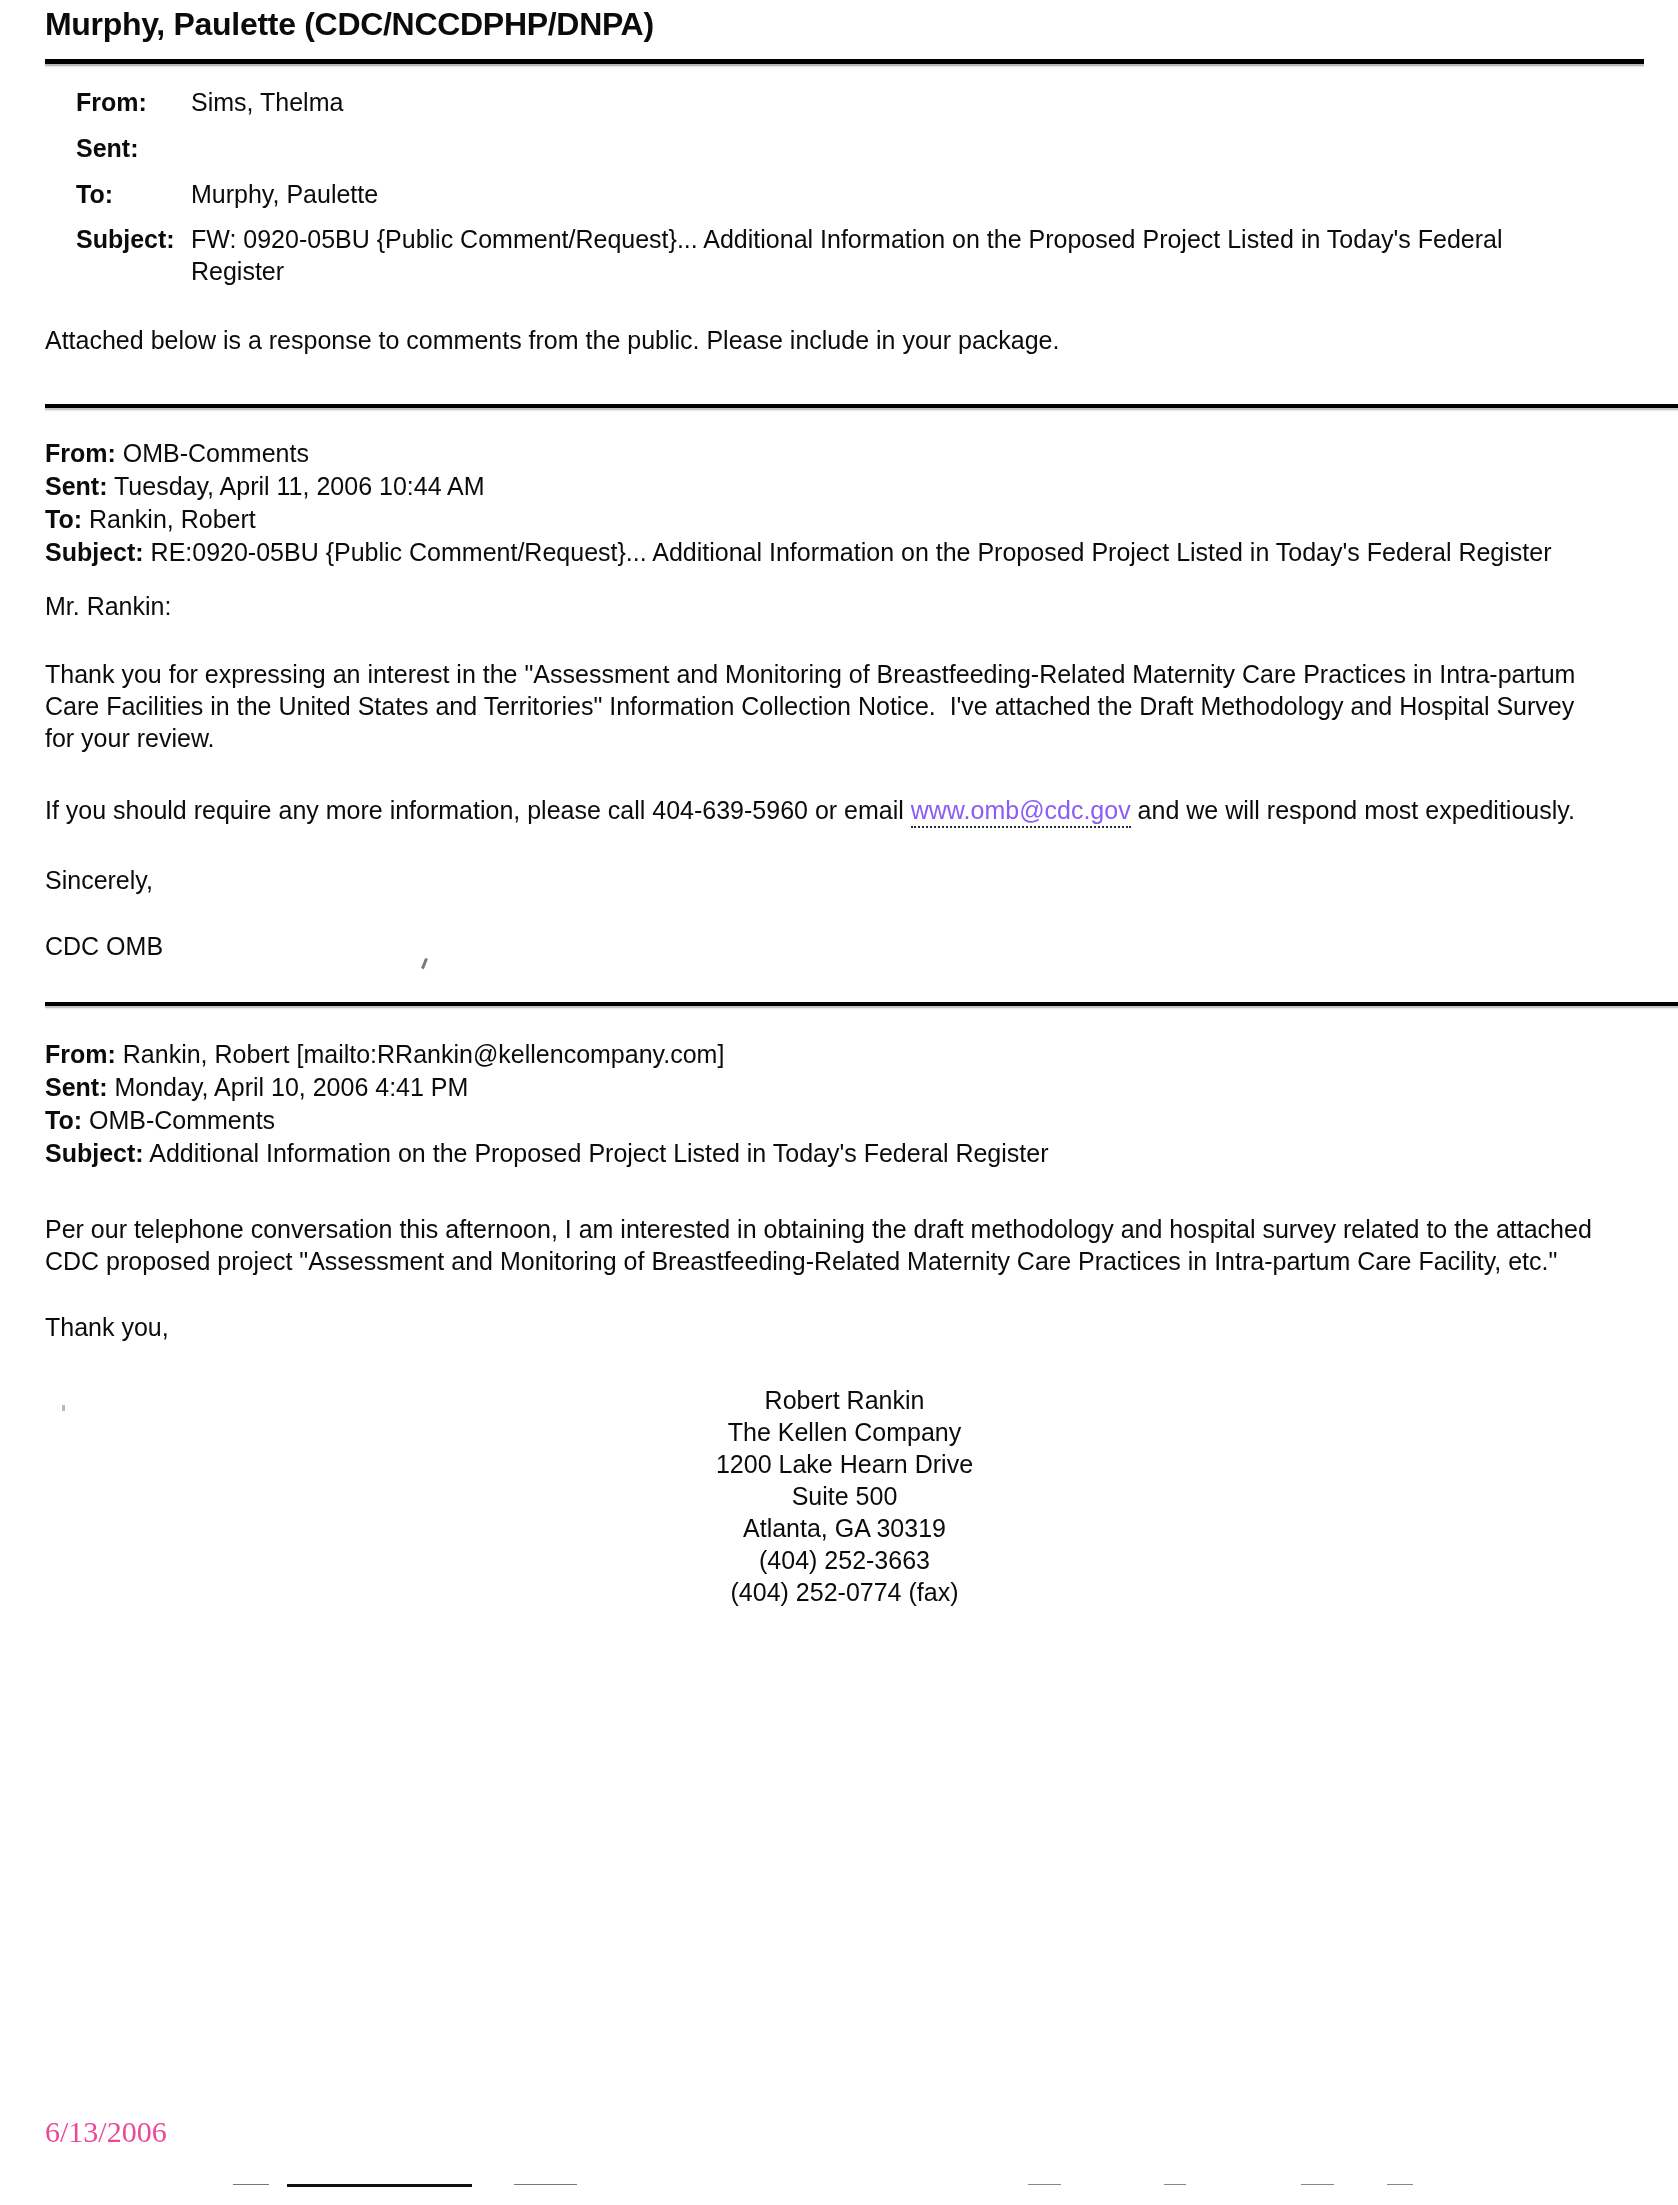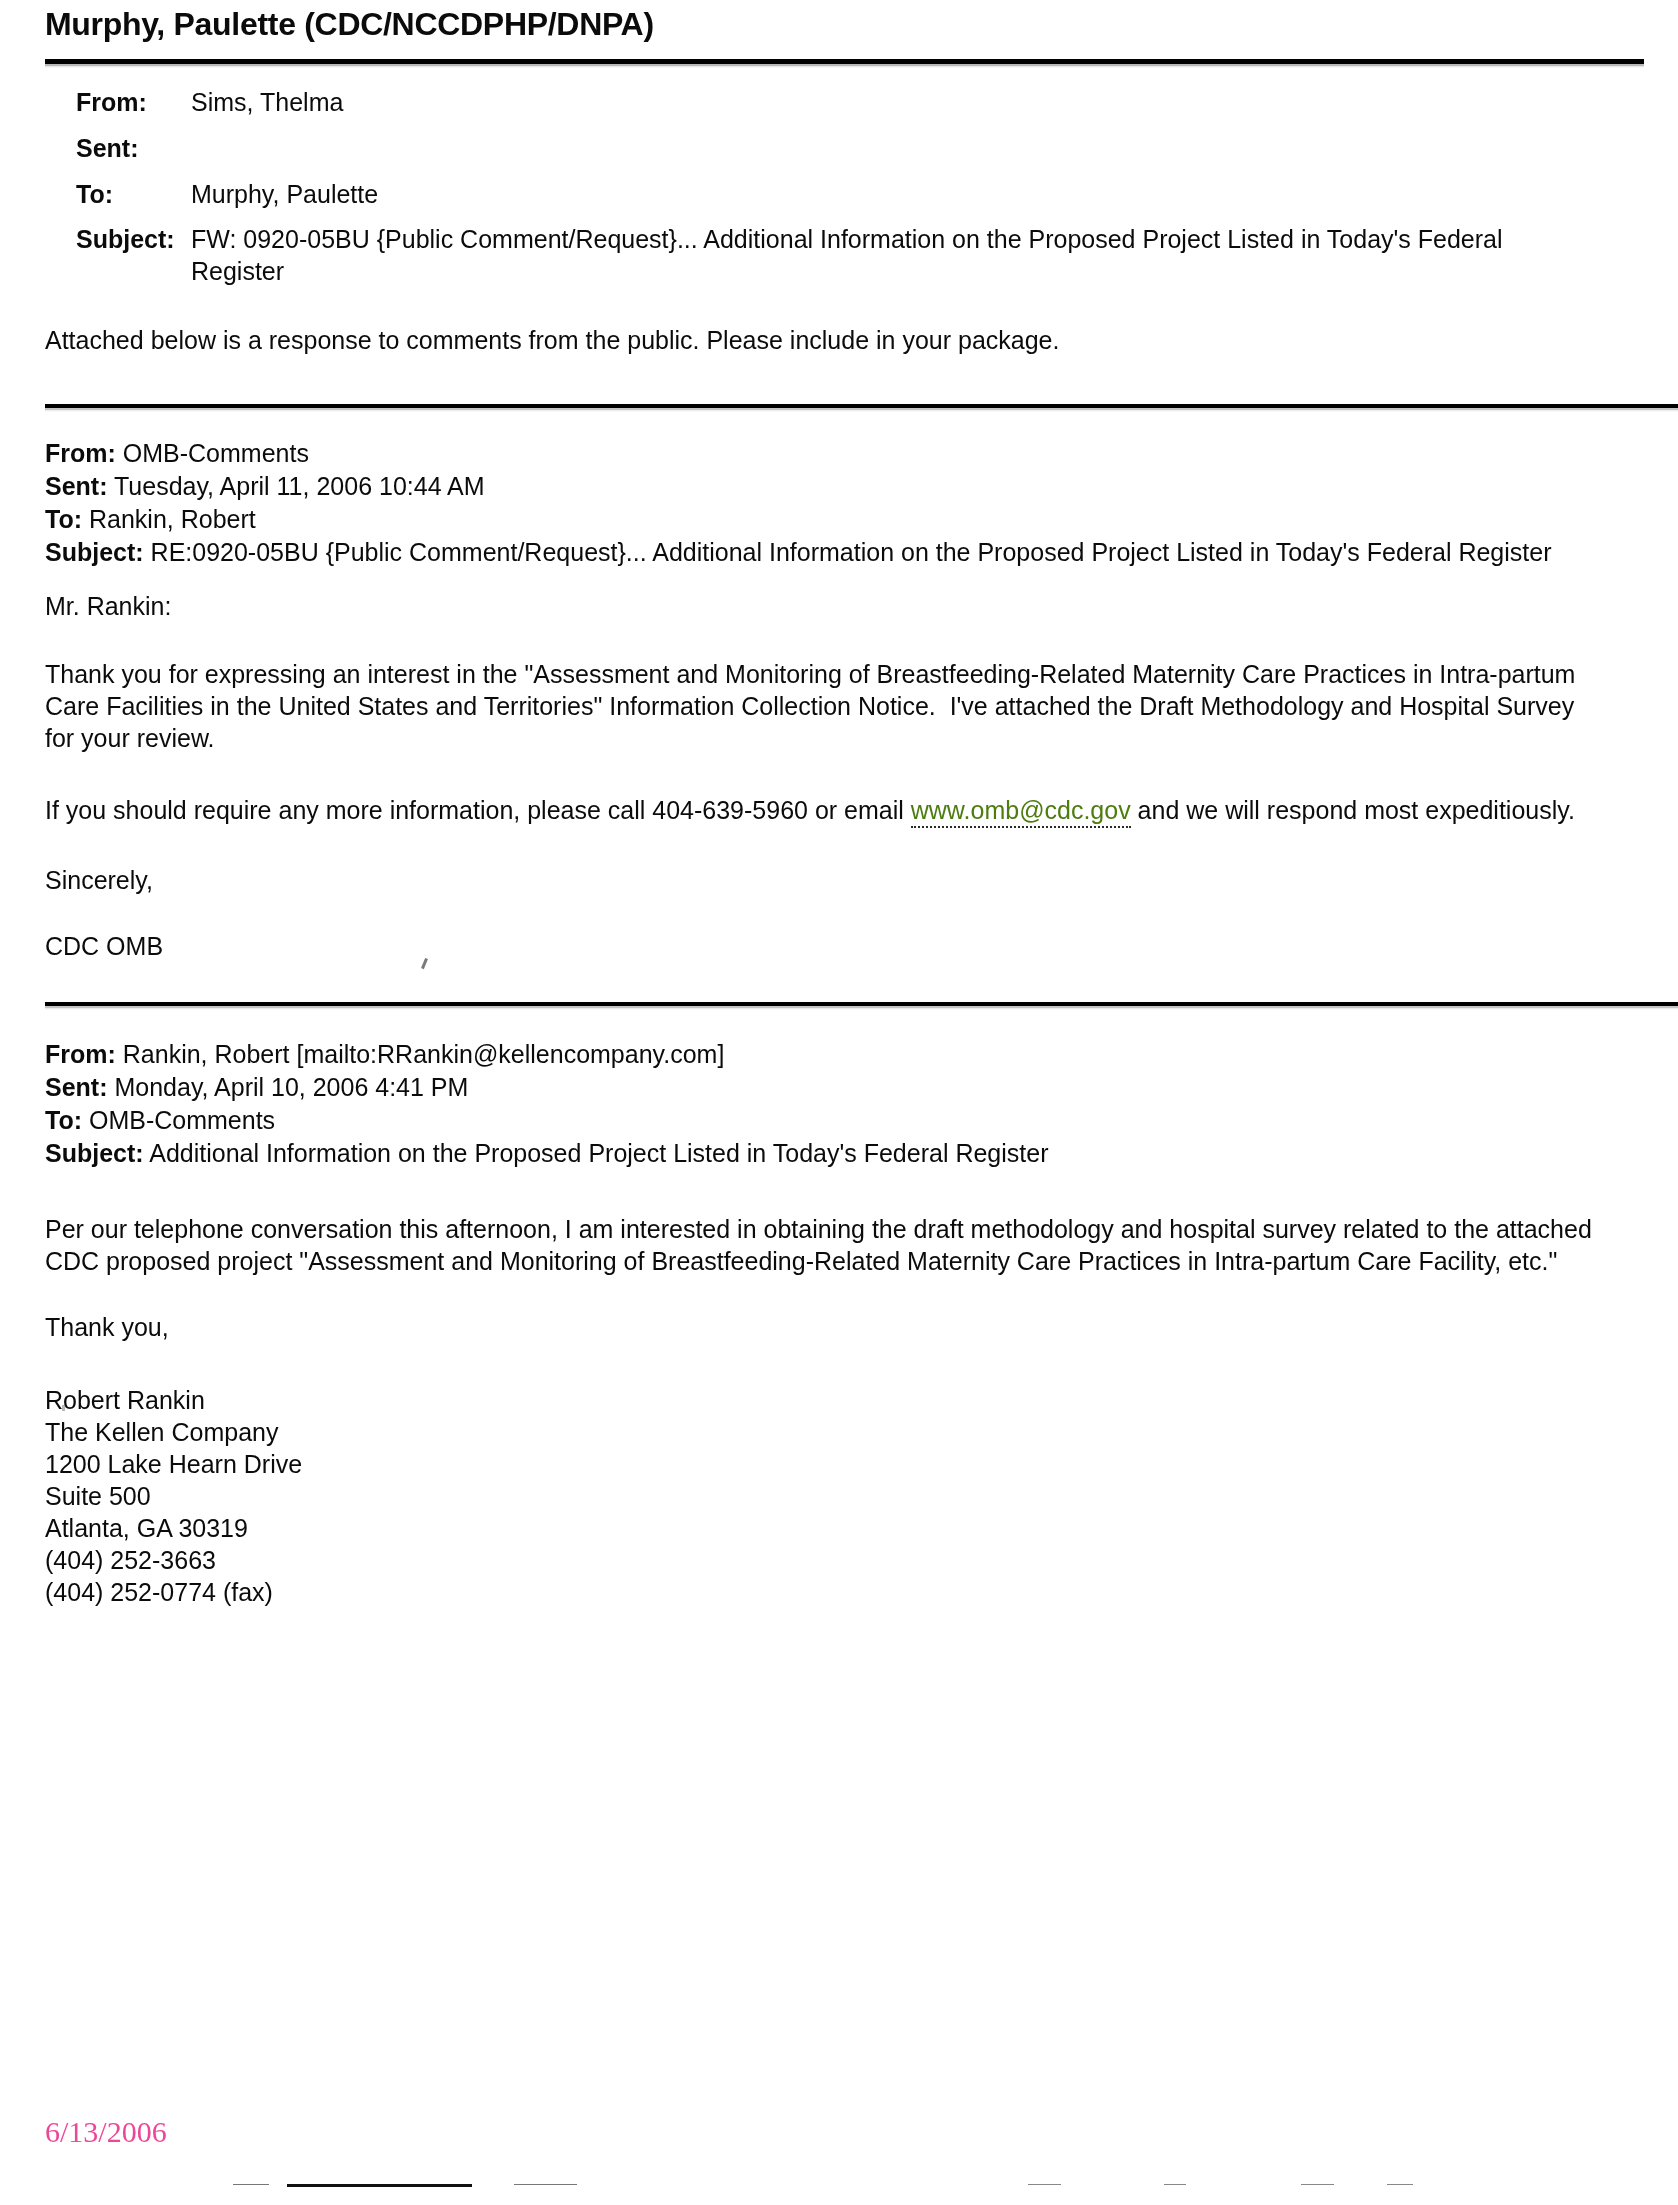--- a/index.html
+++ b/index.html
@@ -74,24 +74,24 @@
 
   .p-greeting  { margin-top: 21px; }
   .p-body1     { margin-top: 36px; max-width: 1542px; }
   .p-body2     { margin-top: 40px; max-width: 1542px; }
   .p-sincerely { margin-top: 38px; }
   .p-cdcomb    { margin-top: 34px; }
   .p-body3     { margin-top: 43px; max-width: 1563px; }
   .p-thankyou  { margin-top: 34px; }
 
   .sig-block { margin-top: 41px; font-size: 25px; line-height: 32px; }
-  .sig-line { margin: 0; }
+  .sig-line { margin: 0; text-align: center; }
 
   .email-link {
-    color: #4d7c0f;
+    color: #8b5cf6;
     text-decoration: none;
     border-bottom: 2.1px dotted #2a2a2a;
     padding-bottom: 1.4px;
     cursor: pointer;
   }
 
   .footer-date {
     position: absolute;
     left: 45px;
     top: 2115px;

